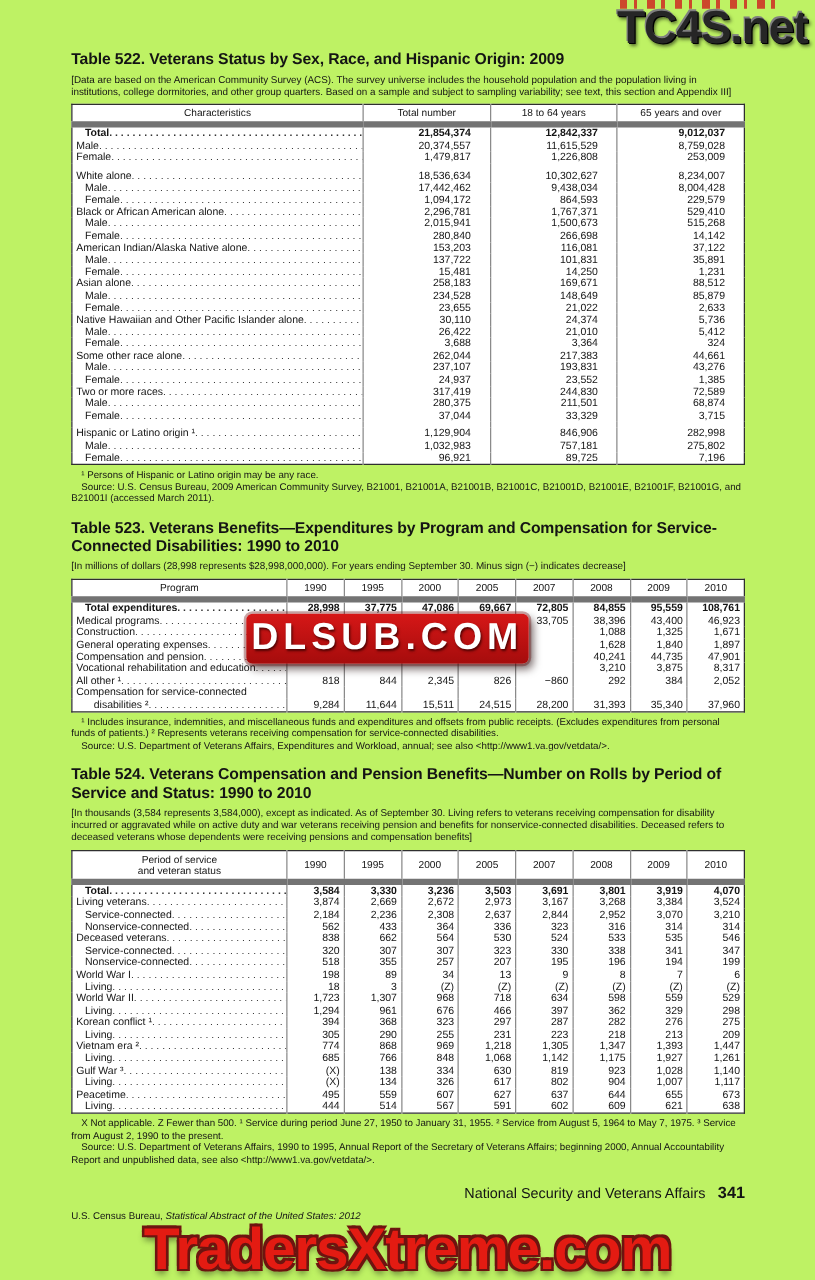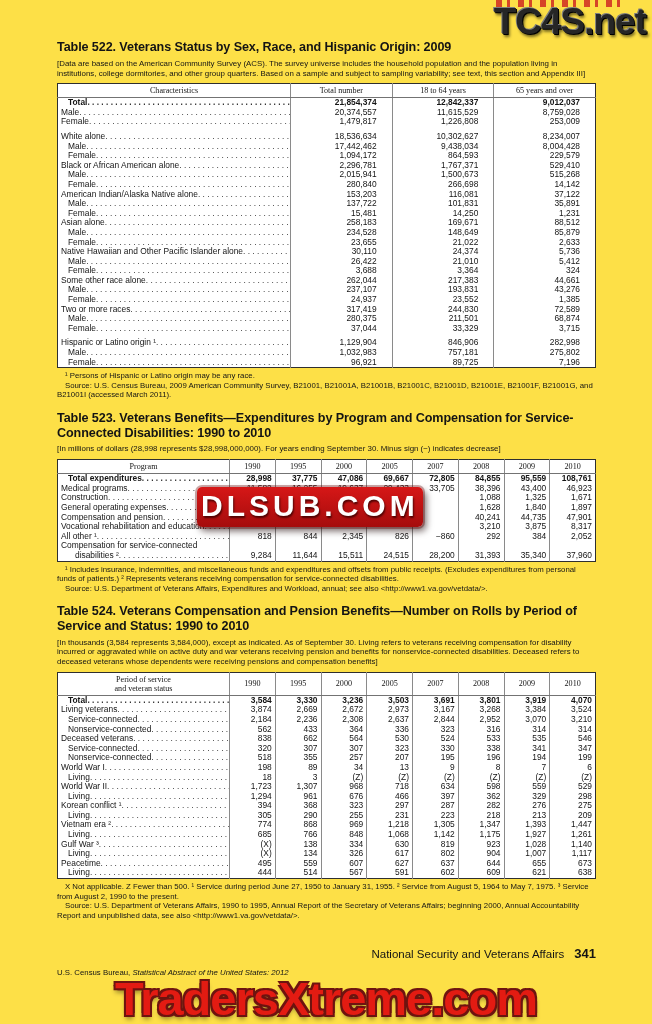--- a/index.html
+++ b/index.html
@@ -1,29 +1,29 @@
 <!DOCTYPE html>
 <html><head>
 <meta charset="utf-8">
 <style>
   * { margin:0; padding:0; box-sizing:border-box; }
   html,body { background:#ffffff; }
   .page {
     position:relative; width:652px; height:1024px; margin:0 auto;
-    background:#fde047; color:#141414; overflow:hidden;
+    background:#bef264; color:#141414; overflow:hidden;
     font-family:"Liberation Sans", sans-serif;
   }
   .content { position:absolute; left:57px; top:40px; width:539px; }
 
   .tbl-title { font-size:12.6px; font-weight:bold; line-height:1.18; letter-spacing:-0.1px; margin-bottom:4px; }
   .mt { margin-top:11px; }
   .tbl-note { font-size:7.9px; line-height:1.22; margin-bottom:5px; }
 
   table.stat { width:100%; border-collapse:collapse; table-layout:fixed; border:1px solid #2f2f2f; font-size:8.4px; background:#fff; }
-  table.stat th { font-weight:normal; font-size:8.1px; line-height:1.12; padding:2px 1px; border-bottom:1px solid #737373; text-align:center; vertical-align:middle; white-space:pre-line;font-family:Liberation Serif, serif; }
+  table.stat th { font-weight:normal; font-size:8.1px; line-height:1.12; padding:2px 1px; border-bottom:5px solid #737373; text-align:center; vertical-align:middle; white-space:pre-line; }
   table.stat th + th { border-left:1px solid #8a8a8a; }
   table.stat td { line-height:9.6px; vertical-align:bottom; }
   table.stat td + td { border-left:1px solid #8a8a8a; }
   .t522 .stub-h { width:233px; }
   .t523 .stub-h, .t524 .stub-h { width:172px; }
   .stubwrap { display:flex; align-items:flex-start; overflow:hidden; }
   .i0 .stubwrap { padding-left:3px; }
   .i1 .stubwrap { padding-left:10px; }
   .i2 .stubwrap { padding-left:17px; }
   .lbl { white-space:nowrap; }

